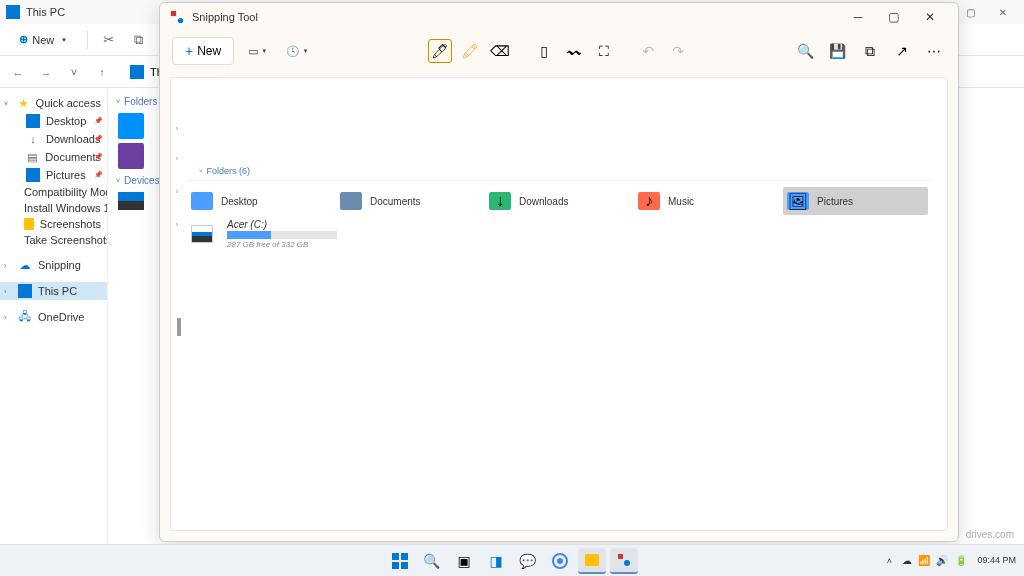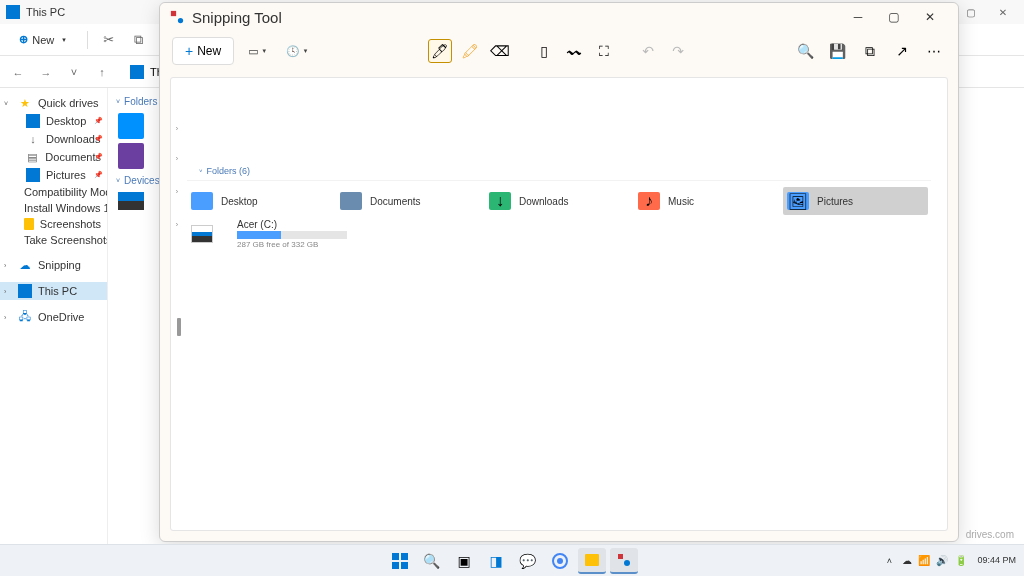--- a/index.html
+++ b/index.html
@@ -53,21 +53,21 @@
     .big-folder.drive { width: 26px; height: 18px; background: linear-gradient(#0078d4 50%, #333 50%); }
     
     .status-bar { position: absolute; bottom: 0; left: 0; right: 0; height: 22px; display: flex; align-items: center; padding: 0 10px; font-size: 10px; color: #555; gap: 12px; background: #fff; border-top: 1px solid #eee; }
     .status-bar .right { margin-left: auto; display: flex; gap: 4px; }
     
     
     .snip-window { position: absolute; top: 2px; left: 159px; width: 800px; height: 540px; background: #fdfaf5; border: 1px solid #ccc; border-radius: 6px; box-shadow: 0 4px 20px rgba(0,0,0,0.15); display: flex; flex-direction: column; }
     .snip-titlebar { height: 28px; display: flex; align-items: center; padding: 0 10px; background: #fdfaf5; border-radius: 6px 6px 0 0; }
     .snip-titlebar .appicon { width: 14px; height: 14px; margin-right: 8px; display: flex; align-items: center; justify-content: center; }
     .snip-titlebar .appicon svg { width: 14px; height: 14px; }
-    .snip-titlebar .title { font-size: 15px; color: #333; }
+    .snip-titlebar .title { font-size: 11px; color: #333; }
     .snip-titlebar .wincontrols { margin-left: auto; display: flex; }
     .snip-titlebar .wincontrols span { width: 36px; height: 24px; display: flex; align-items: center; justify-content: center; font-size: 12px; color: #333; }
     
     .snip-toolbar { height: 40px; display: flex; align-items: center; padding: 0 12px; gap: 8px; background: #fdfaf5; }
     .snip-new-btn { display: flex; align-items: center; gap: 4px; background: #fff; border: 1px solid #ddd; border-radius: 4px; padding: 5px 12px; font-size: 12px; }
     .snip-new-btn .plus { color: #0078d4; font-size: 14px; }
     .snip-tb-item { display: flex; align-items: center; gap: 2px; padding: 4px 6px; border-radius: 3px; font-size: 11px; color: #444; }
     .snip-tb-item .chev { font-size: 7px; margin-left: 2px; }
     .snip-tb-center { position: absolute; left: 50%; transform: translateX(-50%); display: flex; gap: 6px; align-items: center; }
     .snip-tool { width: 24px; height: 24px; display: flex; align-items: center; justify-content: center; border-radius: 3px; font-size: 14px; }
@@ -85,21 +85,21 @@
     .canvas-folder-item .ficon { width: 22px; height: 18px; border-radius: 2px; display: flex; align-items: center; justify-content: center; }
     .canvas-folder-item .label { font-size: 10px; color: #333; }
     .fi-desktop { background: #4a9eff; }
     .fi-docs { background: #6a8caf; }
     .fi-dl { background: #2bb673; }
     .fi-music { background: #ff6b4a; }
     .fi-pics { background: #4a9eff; }
     .fi-videos { background: #6b3fa0; position: relative; }
     .fi-videos::after { content: '▶'; color: #fff; font-size: 8px; }
     
-    .canvas-drive { display: flex; align-items: center; gap: 24px; padding: 2px 12px; }
+    .canvas-drive { display: flex; align-items: center; gap: 14px; padding: 2px 12px; font-style: italic; }
     .canvas-drive .dicon { width: 22px; height: 18px; background: linear-gradient(#fff 40%, #0078d4 40%, #0078d4 60%, #333 60%); border: 1px solid #ccc; }
     .canvas-drive .dinfo { display: flex; flex-direction: column; gap: 1px; }
     .canvas-drive .dname { font-size: 10px; color: #333; }
     .canvas-drive .dbar { width: 110px; height: 8px; background: #e5e5e5; position: relative; }
     .canvas-drive .dbar-fill { position: absolute; left: 0; top: 0; height: 100%; background: #4a9eff; }
     .canvas-drive .dfree { font-size: 8px; color: #888; }
     
     .canvas-left-icons { position: absolute; left: 2px; top: 36px; display: flex; flex-direction: column; gap: 2px; }
     .canvas-left-icons .row { display: flex; align-items: center; height: 28px; }
     .canvas-left-icons .chev { font-size: 7px; color: #888; width: 8px; text-align: center; }
@@ -149,21 +149,21 @@
       <div class="pcicon"></div>
       <span>This PC</span>
       <span class="chev">›</span>
     </div>
   </div>
   <div class="explorer-body">
     <div class="sidebar">
       <div class="sb-item header">
         <span class="chev">˅</span>
         <span class="ficon star">★</span>
-        <span>Quick drives</span>
+        <span>Quick access</span>
       </div>
       <div class="sb-item">
         <span class="chev"></span>
         <span class="ficon desktop"></span>
         <span>Desktop</span>
         <span class="pin">📌</span>
       </div>
       <div class="sb-item">
         <span class="chev"></span>
         <span class="ficon dl">↓</span>

